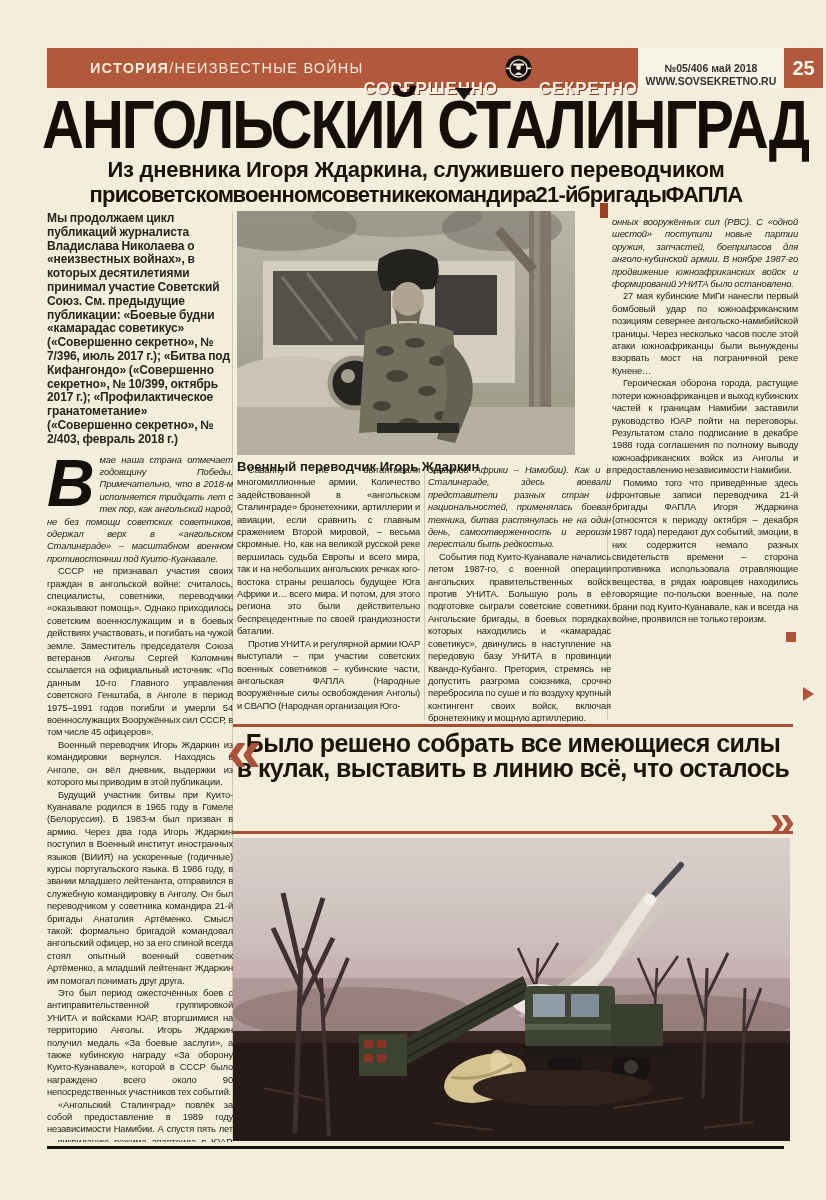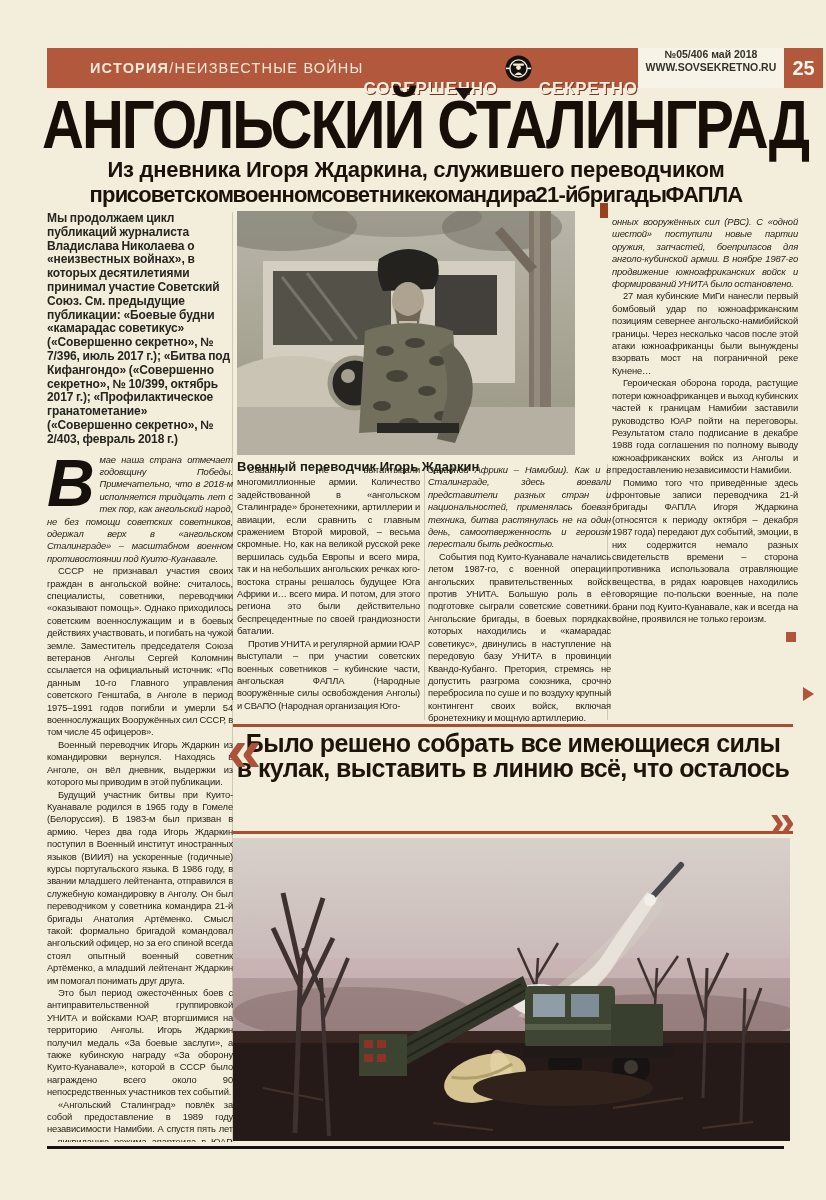--- a/index.html
+++ b/index.html
@@ -6,21 +6,21 @@
   body{width:826px;height:1200px;background:#f3eedb;font-family:"Liberation Sans","DejaVu Sans",sans-serif;}
   .page{position:relative;width:826px;height:1200px;overflow:hidden;background:#f3eedb;}
 
   
   .band{position:absolute;left:47px;top:48px;width:776px;height:40px;background:#b2583c;display:flex;align-items:center;}
   .band .section{padding-left:43px;color:#f4ead9;font-size:14.5px;letter-spacing:1.2px;white-space:nowrap;}
   .band .section b{font-weight:bold;}
   .masthead{flex:1;display:flex;align-items:center;justify-content:center;gap:7px;}
   .masthead .word{color:#f6efdf;font-weight:900;font-size:17px;letter-spacing:.8px;text-shadow:1px 1px 0 #7d3520;margin-top:42px;}
   .emblem{width:27px;height:27px;flex:0 0 auto;}
-  .infobox{width:150px;height:40px;background:#f7f3e6;display:flex;flex-direction:column;align-items:center;justify-content:flex-start;line-height:1.25;}
+  .infobox{width:150px;height:40px;background:#f7f3e6;display:flex;flex-direction:column;align-items:center;justify-content:flex-end;line-height:1.25;}
   .infobox .l1{font-size:10.5px;font-weight:bold;color:#33312c;}
   .infobox .l2{font-size:10.5px;font-weight:bold;color:#33312c;}
   .pagenum{width:40px;text-align:center;color:#fdf8ec;font-size:20px;font-weight:900;}
   .notch{position:absolute;left:455px;top:88px;width:0;height:0;border-left:9px solid transparent;border-right:9px solid transparent;border-top:12px solid #181410;}
 
   
   .title{position:absolute;left:42px;top:90px;width:748px;text-align:center;font-size:58px;font-weight:900;color:#170e07;letter-spacing:-2px;line-height:1;transform:scaleY(1.18);transform-origin:top center;white-space:nowrap;}
   .sub1{position:absolute;left:42px;top:157px;width:748px;text-align:center;font-size:22px;font-weight:800;color:#1c120a;letter-spacing:-.3px;white-space:nowrap;}
   .sub2{position:absolute;left:42px;top:182px;width:748px;text-align:center;font-size:22px;font-weight:800;color:#1c120a;letter-spacing:-.8px;word-spacing:-6px;white-space:nowrap;}
 

